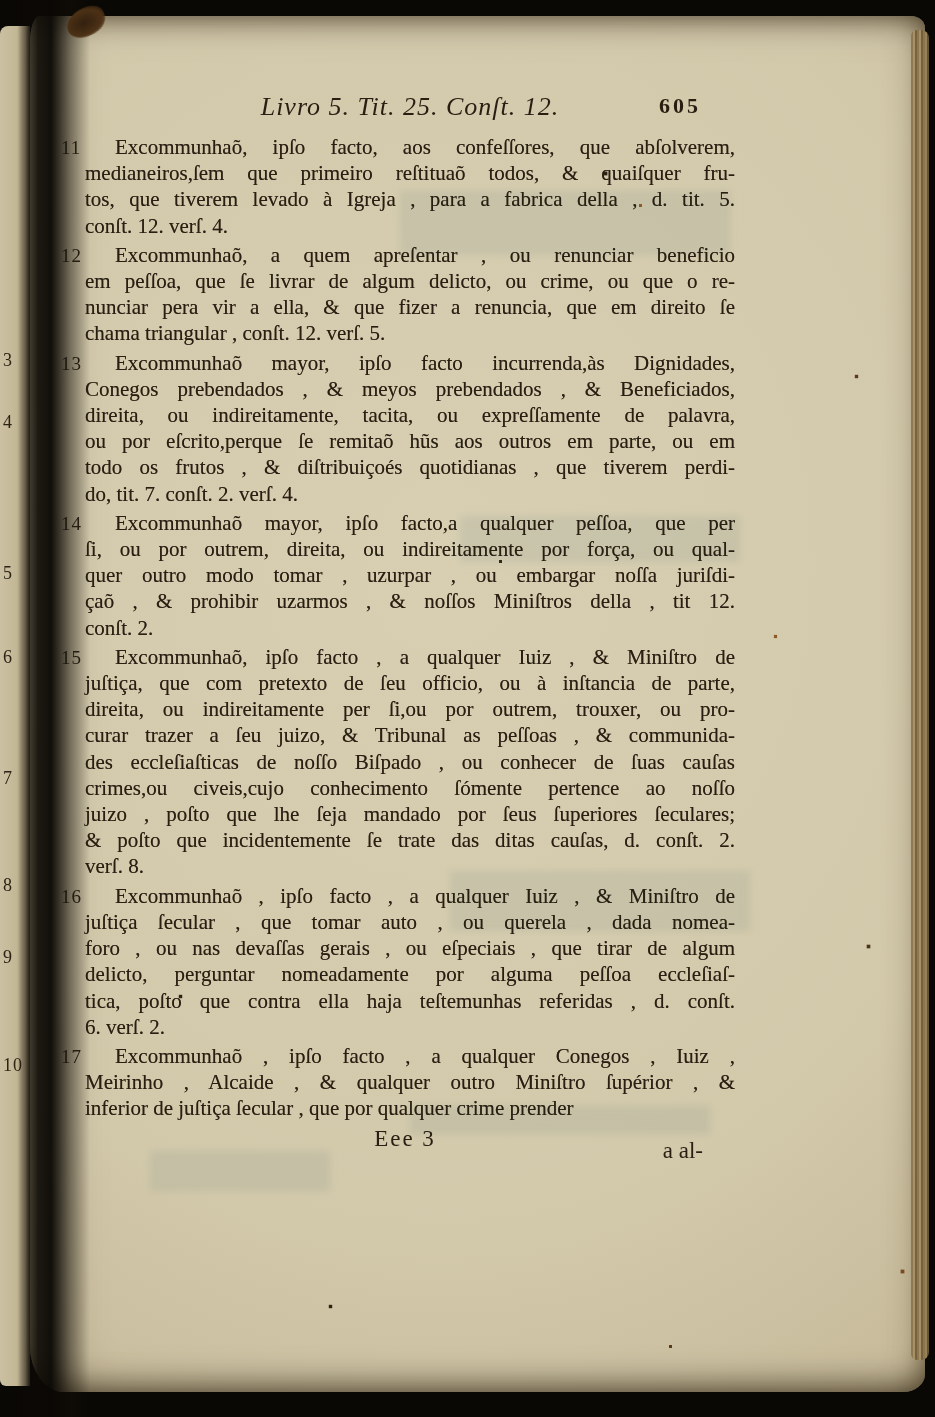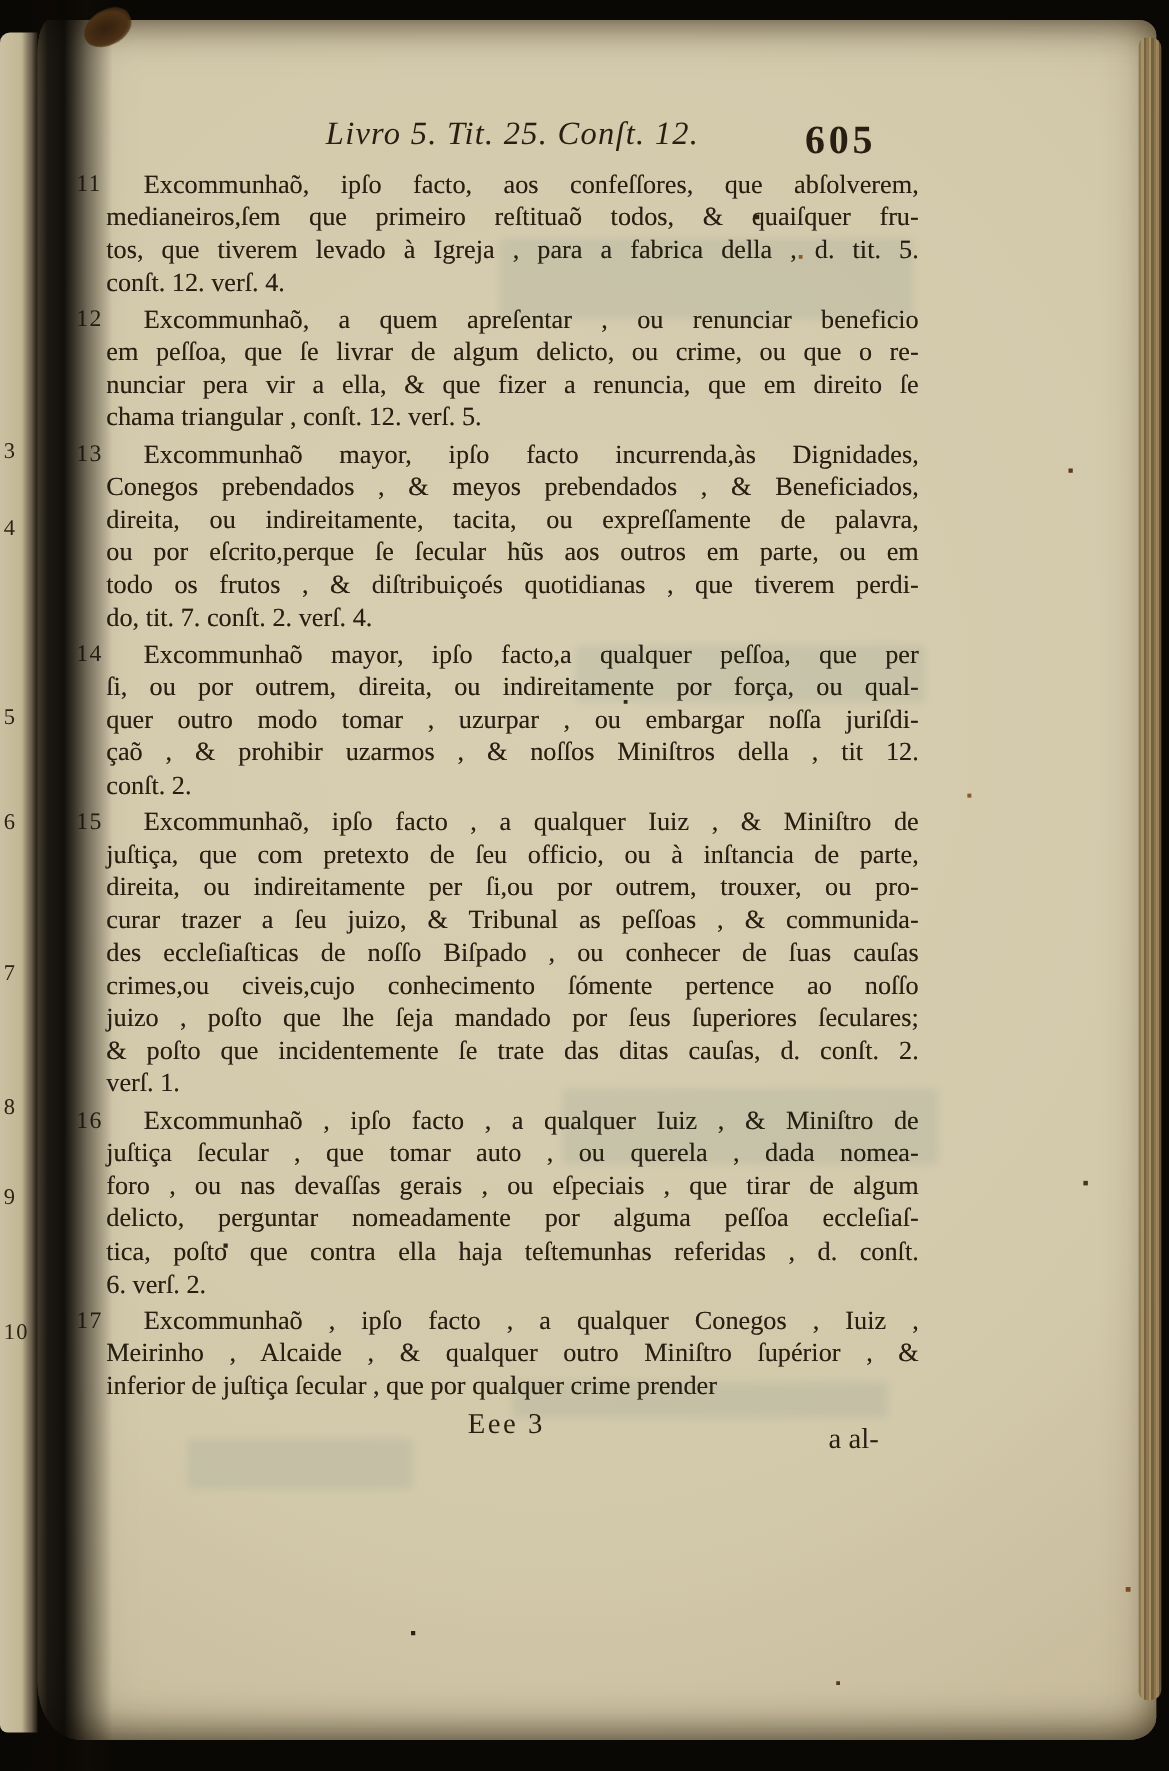--- a/index.html
+++ b/index.html
@@ -71,21 +71,21 @@
   .sm5{left:120px;top:1135px;width:180px;height:40px}
   
   .page-inner{position:relative;z-index:3;height:100%;color:#281f12;}
   .header{
     position:relative;margin:76px 0 0 55px;width:650px;height:36px;
     font-style:italic;font-size:26px;letter-spacing:1px;
     text-align:center;
   }
   .header .pagenum{
     position:absolute;right:34px;top:1px;
-    font-style:normal;font-size:32px;font-weight:bold;letter-spacing:3px;
+    font-style:normal;font-size:22px;font-weight:bold;letter-spacing:3px;
   }
   .text-block{
     position:relative;margin:6px 0 0 55px;width:650px;
     font-size:21px;line-height:26.2px;
   }
   .para{position:relative;margin-bottom:3px;}
   .para-num{
     position:absolute;left:-24px;top:1px;font-size:19px;letter-spacing:1px;color:#2c2315;
   }
   .line{
@@ -143,21 +143,21 @@
           <div class="line first">Excommunhaõ, a quem apreſentar , ou renunciar beneficio</div>
           <div class="line">em peſſoa, que ſe livrar de algum delicto, ou crime, ou que o re-</div>
           <div class="line">nunciar pera vir a ella, &amp; que fizer a renuncia, que em direito ſe</div>
           <div class="line last">chama triangular , conſt. 12. verſ. 5.</div>
         </div>
         <div class="para">
           <span class="para-num">13</span>
           <div class="line first">Excommunhaõ mayor, ipſo facto incurrenda,às Dignidades,</div>
           <div class="line">Conegos prebendados , &amp; meyos prebendados , &amp; Beneficiados,</div>
           <div class="line">direita, ou indireitamente, tacita, ou expreſſamente de palavra,</div>
-          <div class="line">ou por eſcrito,perque ſe ſecular hũs aos outros em parte, ou em</div>
+          <div class="line">ou por eſcrito,perque ſe remitaõ hũs aos outros em parte, ou em</div>
           <div class="line">todo os frutos , &amp; diſtribuiçoés quotidianas , que tiverem perdi-</div>
           <div class="line last">do, tit. 7. conſt. 2. verſ. 4.</div>
         </div>
         <div class="para">
           <span class="para-num">14</span>
           <div class="line first">Excommunhaõ mayor, ipſo facto,a qualquer peſſoa, que per</div>
           <div class="line">ſi, ou por outrem, direita, ou indireitamente por força, ou qual-</div>
           <div class="line">quer outro modo tomar , uzurpar , ou embargar noſſa juriſdi-</div>
           <div class="line">çaõ , &amp; prohibir uzarmos , &amp; noſſos Miniſtros della , tit 12.</div>
           <div class="line last">conſt. 2.</div>
@@ -165,21 +165,21 @@
         <div class="para">
           <span class="para-num">15</span>
           <div class="line first">Excommunhaõ, ipſo facto , a qualquer Iuiz , &amp; Miniſtro de</div>
           <div class="line">juſtiça, que com pretexto de ſeu officio, ou à inſtancia de parte,</div>
           <div class="line">direita, ou indireitamente per ſi,ou por outrem, trouxer, ou pro-</div>
           <div class="line">curar trazer a ſeu juizo, &amp; Tribunal as peſſoas , &amp; communida-</div>
           <div class="line">des eccleſiaſticas de noſſo Biſpado , ou conhecer de ſuas cauſas</div>
           <div class="line">crimes,ou civeis,cujo conhecimento ſómente pertence ao noſſo</div>
           <div class="line">juizo , poſto que lhe ſeja mandado por ſeus ſuperiores ſeculares;</div>
           <div class="line">&amp; poſto que incidentemente ſe trate das ditas cauſas, d. conſt. 2.</div>
-          <div class="line last">verſ. 1.</div>
+          <div class="line last">verſ. 8.</div>
         </div>
         <div class="para">
           <span class="para-num">16</span>
           <div class="line first">Excommunhaõ , ipſo facto , a qualquer Iuiz , &amp; Miniſtro de</div>
           <div class="line">juſtiça ſecular , que tomar auto , ou querela , dada nomea-</div>
           <div class="line">foro , ou nas devaſſas gerais , ou eſpeciais , que tirar de algum</div>
           <div class="line">delicto, perguntar nomeadamente por alguma peſſoa eccleſiaſ-</div>
           <div class="line">tica, poſto que contra ella haja teſtemunhas referidas , d. conſt.</div>
           <div class="line last">6. verſ. 2.</div>
         </div>

